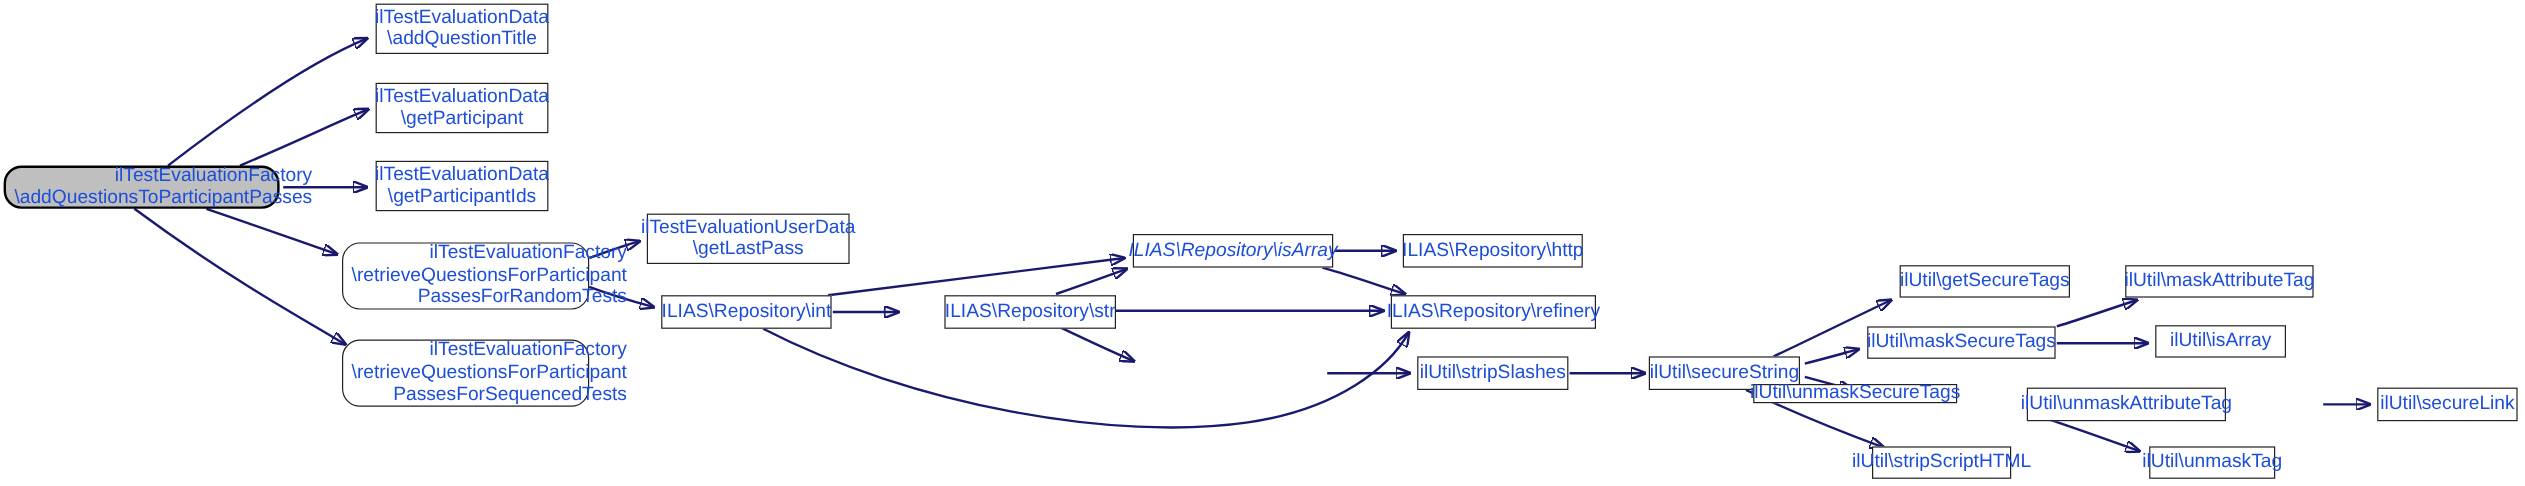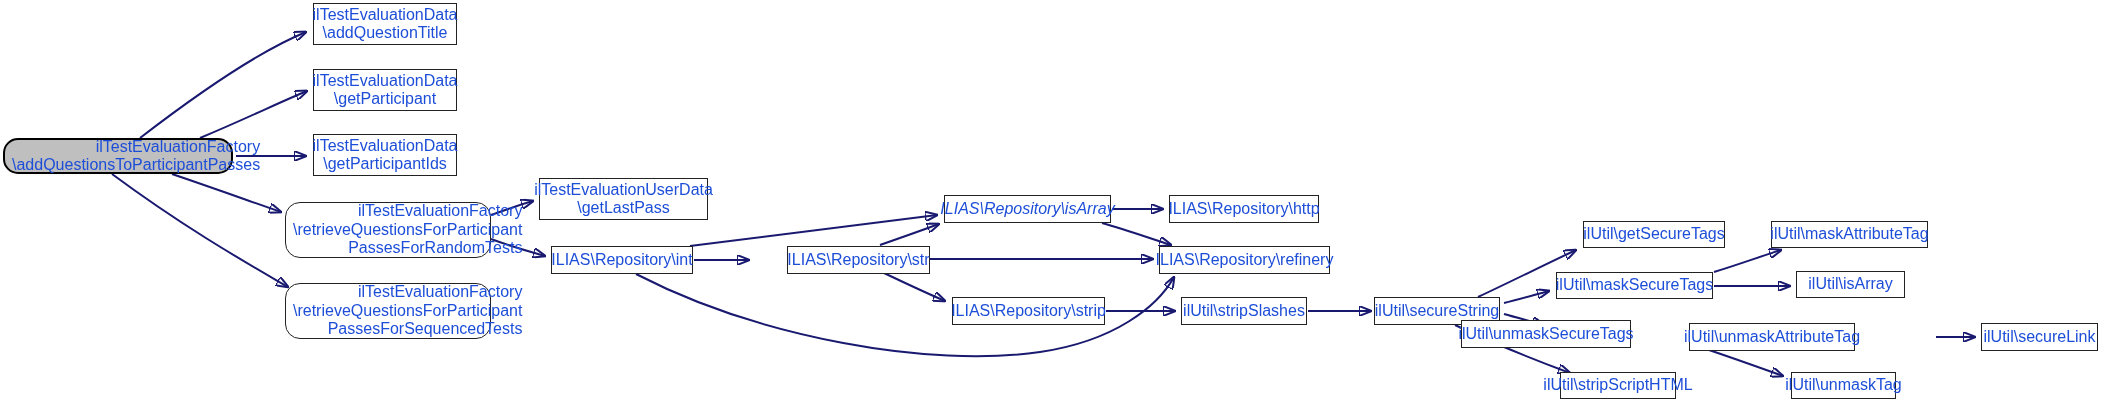--- a/index.html
+++ b/index.html
@@ -103,31 +103,30 @@
   <div class="node" style="left:551px;top:246px;width:142px;height:28px;">ILIAS\Repository\int</div>
 
   <div class="node" style="left:755px;top:246px;width:143px;height:28px;margin-left:32px;">ILIAS\Repository\str</div>
 
   <div class="node" style="left:944px;top:195px;width:167px;height:28px;font-style:italic;">ILIAS\Repository\isArray</div>
 
   <div class="node" style="left:1159px;top:246px;width:171px;height:28px;">ILIAS\Repository\refinery</div>
 
   <div class="node" style="left:1169px;top:195px;width:150px;height:28px;">ILIAS\Repository\http</div>
 
-  <div class="node" style="left:952px;top:297px;width:153px;height:28px;">ILIAS\Repository\strip</div>
 
   <div class="node" style="left:1181px;top:297px;width:126px;height:28px;">ilUtil\stripSlashes</div>
 
   <div class="node" style="left:1374px;top:297px;width:126px;height:28px;">ilUtil\secureString</div>
 
   <div class="node" style="left:1563px;top:221px;width:142px;height:27px;margin-left:20px;">ilUtil\getSecureTags</div>
 
   <div class="node" style="left:1556px;top:272px;width:157px;height:27px;">ilUtil\maskSecureTags</div>
 
-  <div class="node" style="left:1461px;top:320px;width:170px;height:28px;">ilUtil\unmaskSecureTags</div>
+  <div class="node" style="left:1461px;top:320px;width:170px;height:16px;">ilUtil\unmaskSecureTags</div>
 
   <div class="node" style="left:1560px;top:372px;width:116px;height:27px;">ilUtil\stripScriptHTML</div>
 
   <div class="node" style="left:1771px;top:221px;width:157px;height:27px;">ilUtil\maskAttributeTag</div>
 
   <div class="node" style="left:1796px;top:271px;width:109px;height:27px;">ilUtil\isArray</div>
 
   <div class="node" style="left:1689px;top:323px;width:166px;height:28px;">ilUtil\unmaskAttributeTag</div>
 
   <div class="node" style="left:1791px;top:372px;width:105px;height:27px;">ilUtil\unmaskTag</div>

